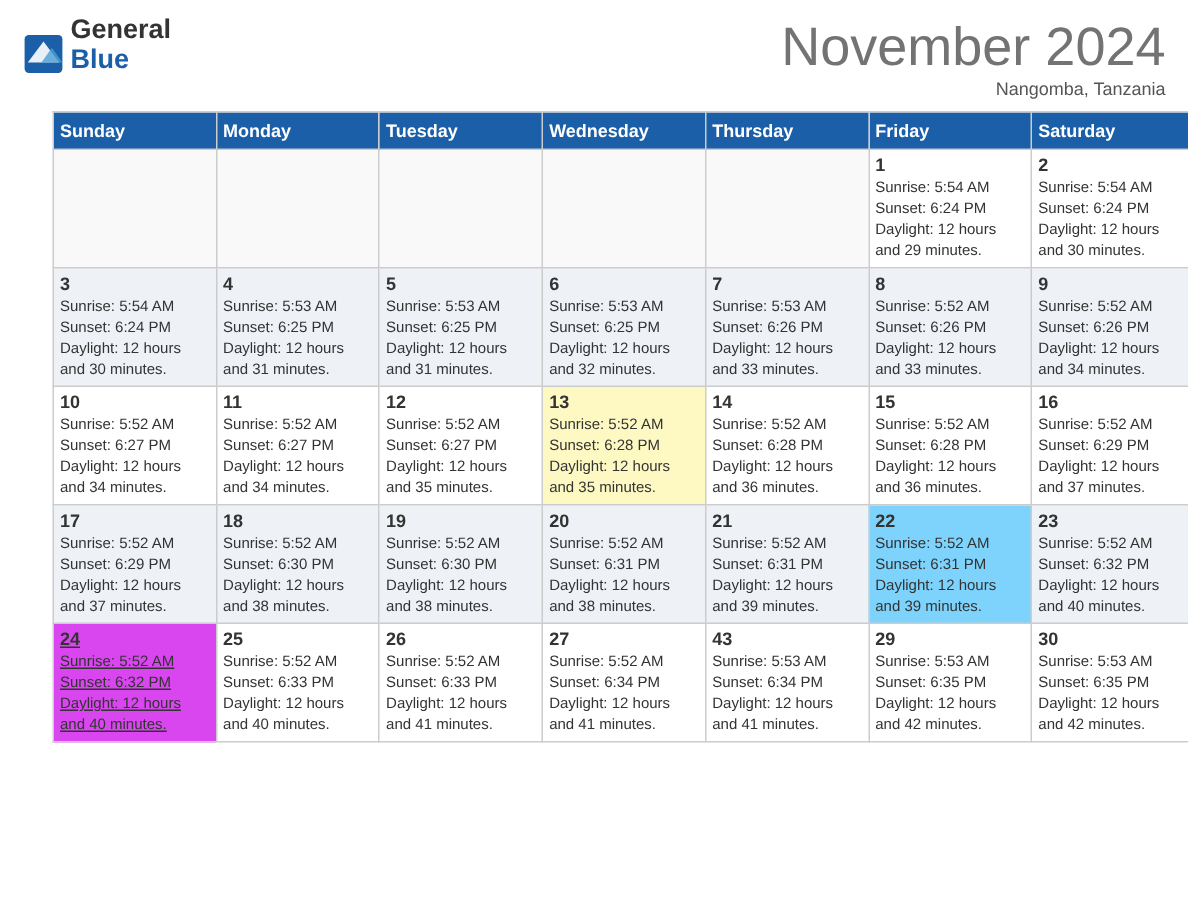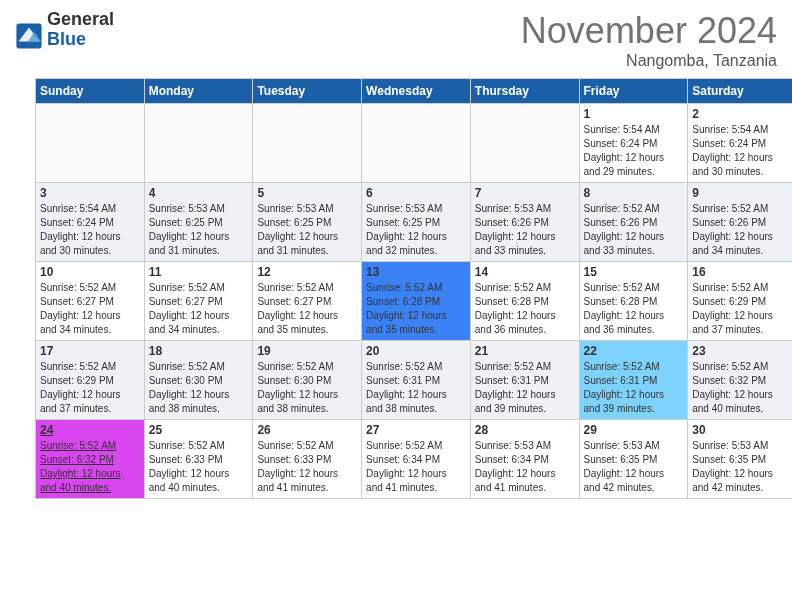--- a/index.html
+++ b/index.html
@@ -10,21 +10,21 @@
     .header { display: flex; justify-content: space-between; align-items: flex-start; margin-bottom: 8px; }
     
     .logo { display: flex; align-items: flex-end; }
     .logo-text { display: flex; flex-direction: column; font-size: 18px; font-weight: bold; line-height: 1.1; }
     .logo-general { color: #333; }
     .logo-blue { color: #1a5fa8; }
     .logo-icon { width: 28px; height: 28px; margin-right: 4px; }
     
     .title-section { text-align: right; }
     .month-title { font-size: 36px; color: #737373; font-weight: normal; }
-    .location { font-size: 16px; color: #555; }
+    .location { font-size: 12px; color: #555; }
     
     .calendar { width: 100%; border-collapse: collapse; margin-left: 20px; }
     .calendar th { background: #1a5fa8; color: #fff; padding: 5px 4px; font-size: 12px; text-align: left; border: 1px solid #ccc; }
     .calendar td { border: 1px solid #ccc; padding: 3px 4px; vertical-align: top; font-size: 10px; color: #333; min-height: 70px; width: calc(100%/7); background: #fff; }
     .calendar td.empty { background: #f9f9f9; }
     .day-number { font-size: 12px; font-weight: bold; display: block; margin-bottom: 2px; }
     .day-info { font-size: 10px; line-height: 1.4; color: #333; }
     
     tr:nth-child(odd) td:not(.empty) { background: #fff; }
     tr:nth-child(even) td:not(.empty) { background: #f0f4f8; }
@@ -139,21 +139,21 @@
             <div class="day-info" style="white-space: pre-line;">Sunrise: 5:52 AM
 Sunset: 6:27 PM
 Daylight: 12 hours and 34 minutes.</div>
           </td>
           <td style="background: rgb(255, 255, 255);">
             <span class="day-number">12</span>
             <div class="day-info" style="white-space: pre-line;">Sunrise: 5:52 AM
 Sunset: 6:27 PM
 Daylight: 12 hours and 35 minutes.</div>
           </td>
-          <td style="background: #3b82f6;">
+          <td style="background: #fef9c3;">
             <span class="day-number">13</span>
             <div class="day-info" style="white-space: pre-line;">Sunrise: 5:52 AM
 Sunset: 6:28 PM
 Daylight: 12 hours and 35 minutes.</div>
           </td>
           <td style="background: rgb(255, 255, 255);">
             <span class="day-number">14</span>
             <div class="day-info" style="white-space: pre-line;">Sunrise: 5:52 AM
 Sunset: 6:28 PM
 Daylight: 12 hours and 36 minutes.</div>
@@ -234,21 +234,21 @@
 Sunset: 6:33 PM
 Daylight: 12 hours and 41 minutes.</div>
           </td>
           <td style="background: rgb(255, 255, 255);">
             <span class="day-number">27</span>
             <div class="day-info" style="white-space: pre-line;">Sunrise: 5:52 AM
 Sunset: 6:34 PM
 Daylight: 12 hours and 41 minutes.</div>
           </td>
           <td style="background: rgb(255, 255, 255);">
-            <span class="day-number">28</span>
+            <span class="day-number">43</span>
             <div class="day-info" style="white-space: pre-line;">Sunrise: 5:53 AM
 Sunset: 6:34 PM
 Daylight: 12 hours and 41 minutes.</div>
           </td>
           <td style="background: rgb(255, 255, 255);">
             <span class="day-number">29</span>
             <div class="day-info" style="white-space: pre-line;">Sunrise: 5:53 AM
 Sunset: 6:35 PM
 Daylight: 12 hours and 42 minutes.</div>
           </td>

